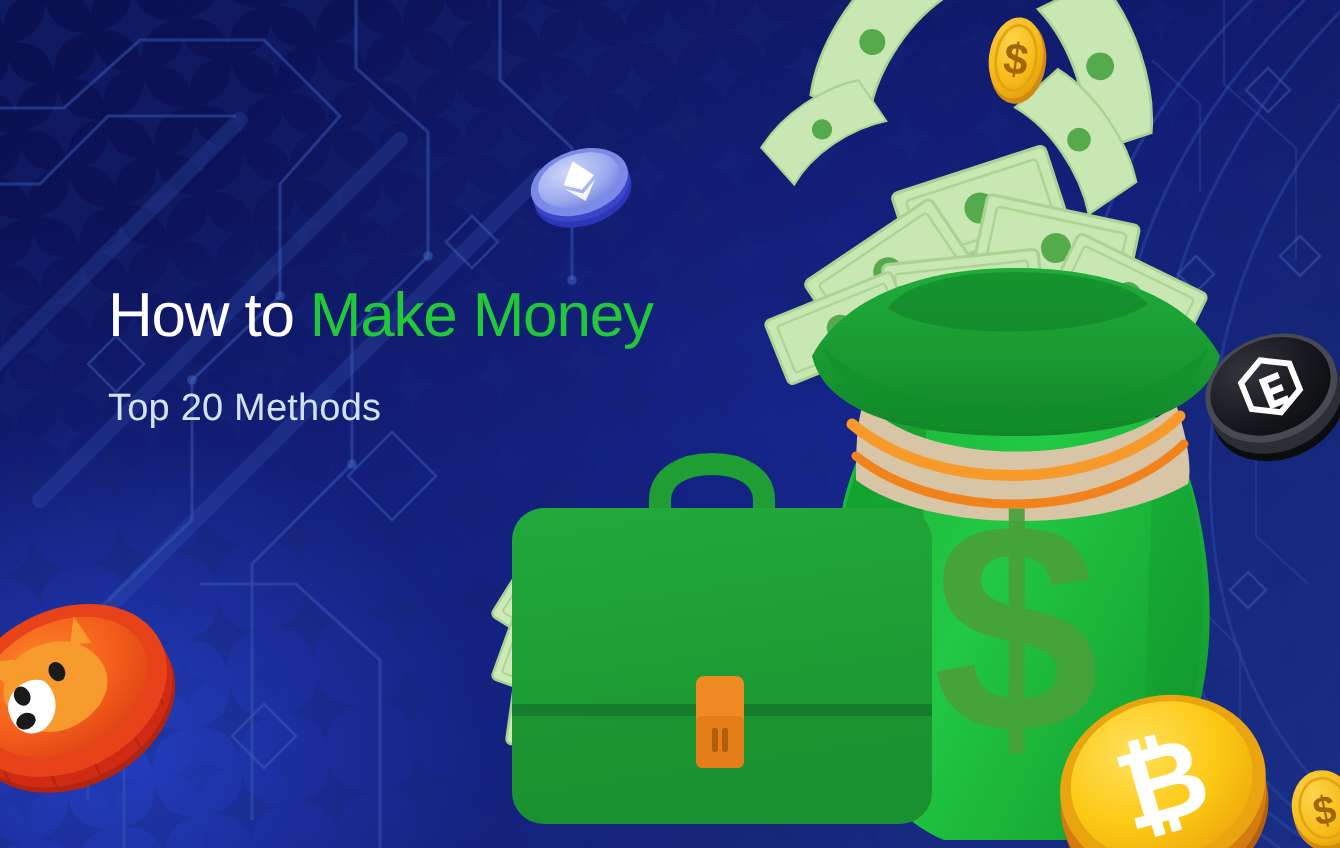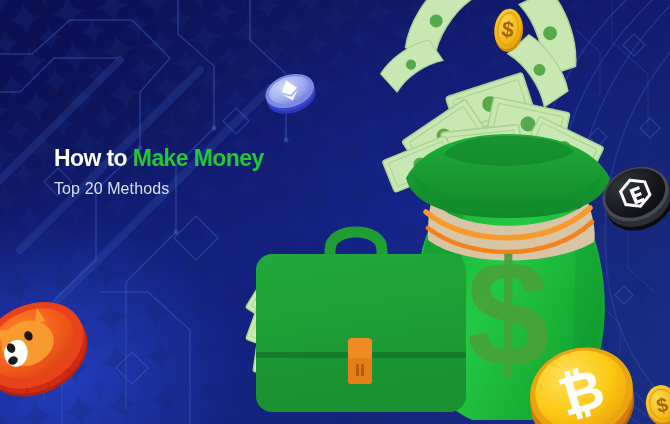--- a/index.html
+++ b/index.html
@@ -19,32 +19,33 @@
   
   .bg-layer { position:absolute; inset:0; pointer-events:none; }
   .bg-svg { position:absolute; inset:0; width:670px; height:424px; }
 
   
   .copy {
     position:absolute; left:54px; top:136px;
     z-index:40;
   }
   .headline-1, .headline-2 {
-    font-size:23px; font-weight:bold; letter-spacing:-0.6px;
+    font-size:31px; font-weight:normal; letter-spacing:-0.6px;
     line-height:44px; white-space:nowrap;
   }
   .t-white { color:#ffffff; }
   .t-green { color:#21c838; }
   .headline-2 {
     background-image:linear-gradient(96deg,#b9cfe4 0%,#cfe0ef 32%,#eef5fb 62%,#ffffff 100%);
     -webkit-background-clip:text; background-clip:text;
     color:transparent; -webkit-text-fill-color:transparent;
   }
   .subhead {
-    font-size:16px; font-weight:normal; letter-spacing:0.1px;
+    margin-top:14px;
+    font-size:19px; font-weight:normal; letter-spacing:0.1px;
     color:#d3e2f2; white-space:nowrap;
   }
 
   
   .art { position:absolute; }
   .art svg { display:block; overflow:visible; }
 
   #money-bag     { left:398px; top:108px;  z-index:22; }
   #briefcase     { left:248px; top:228px;  z-index:26; }
   #cash-burst    { left:378px; top:-14px;  z-index:20; }

